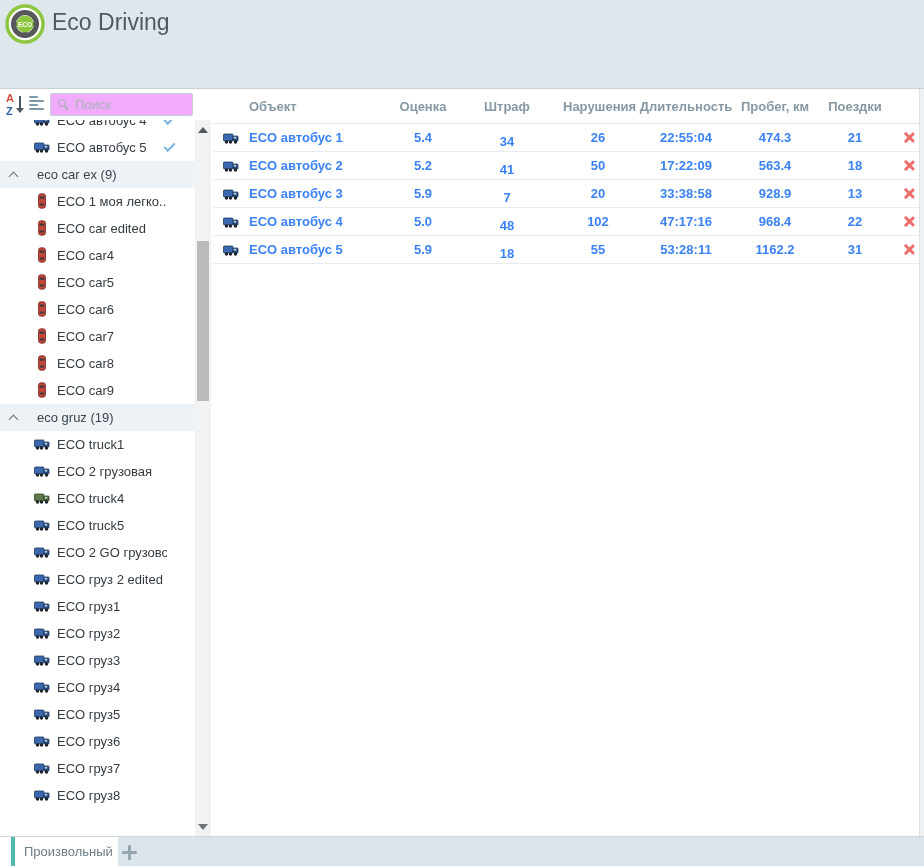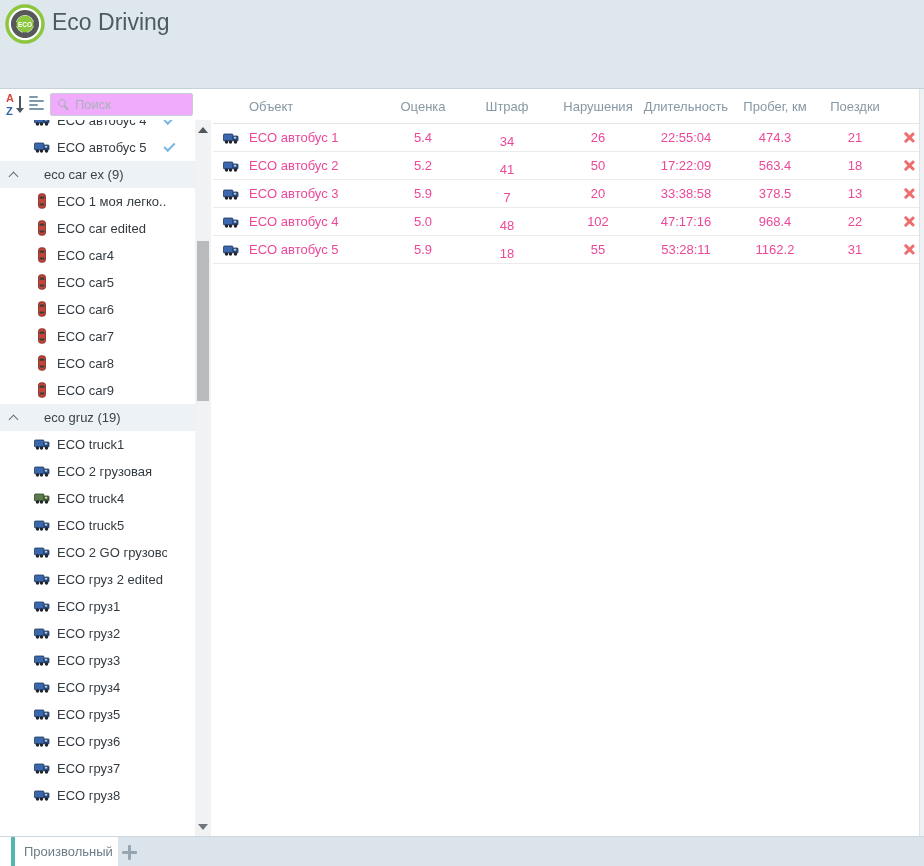--- a/index.html
+++ b/index.html
@@ -56,45 +56,45 @@
          border-radius:50%; }
   .mag::after { content:''; position:absolute; width:5px; height:1.5px; background:#a7b0b6;
                 transform:rotate(45deg); right:-4px; bottom:-2px; }
 
   .unit-list { position:absolute; left:0; top:31px; width:195px; height:717px; overflow:hidden; }
   .list-inner { margin-top:-13px; }
   .lrow { height:27px; display:flex; align-items:center; position:relative; font-size:13px; color:#333b41; }
   .lrow.group { background:#edf2f6; color:#39434b; }
   .chev { display:inline-block; width:7px; height:7px; border-left:1.5px solid #636f78;
           border-top:1.5px solid #636f78; transform:rotate(45deg); margin-left:10px; margin-top:3px; }
-  .glabel { margin-left:27px; }
+  .glabel { margin-left:20px; }
   .uicon { position:absolute; left:34px; top:5px; width:16px; height:16px; }
   .ulabel { margin-left:57px; white-space:nowrap; overflow:hidden; max-width:110px; }
   .check { position:absolute; right:20px; top:9px; width:11px; height:6px;
            border-left:2.4px solid #79b7e3; border-bottom:2.4px solid #79b7e3;
            transform:rotate(-45deg); }
 
   
   .sb-scroll { position:absolute; left:195px; top:31px; width:16px; height:717px; background:#f1f2f3; }
   .sb-btn { position:absolute; left:0; width:16px; height:16px; display:flex; align-items:center;
             justify-content:center; cursor:pointer; }
   .sb-up { top:2px; } .sb-down { bottom:2px; }
   .arrow-up { width:0; height:0; border-left:5px solid transparent; border-right:5px solid transparent;
               border-bottom:6px solid #50585e; }
   .arrow-down { width:0; height:0; border-left:5px solid transparent; border-right:5px solid transparent;
                 border-top:6px solid #6d757b; }
   .sb-thumb { position:absolute; left:2px; top:121px; width:12px; height:160px; background:#b9babb;
               cursor:pointer; }
 
   
-  .table-area { position:absolute; left:213px; top:0; width:711px; height:748px; background:#fff; }
+  .table-area { position:absolute; left:213px; top:0; width:711px; height:748px; background:#fff;font-weight:bold; }
   .trow { display:grid; grid-template-columns:36px 146px 56px 112px 70px 106px 72px 88px 20px;
           align-items:center; }
   .thead { height:35px; border-bottom:1px solid #e2e5e8; color:#8798a4; font-size:13px; }
-  .tbody-row { height:28px; border-bottom:1px solid #e9ebec; font-size:13px; color:#ec4899; }
+  .tbody-row { height:28px; border-bottom:1px solid #e9ebec; font-size:13px; color:#3b82f6; }
   .c { text-align:center; }
   .c-obj { text-align:left; }
   .c-icon { display:flex; justify-content:center; align-items:center; }
   .c-penalty { position:relative; top:4px; }
   .c-del { display:flex; justify-content:center; align-items:center; }
   .xmark { position:relative; width:13px; height:13px; display:inline-block; cursor:pointer; }
   .xmark::before,.xmark::after { content:''; position:absolute; left:5.5px; top:0; width:2.6px;
     height:13px; background:#ee6d6d; border-radius:1px; }
   .xmark::before { transform:rotate(45deg); } .xmark::after { transform:rotate(-45deg); }
   .table-scroll-strip { position:absolute; right:0; top:0; width:5px; height:748px;
@@ -500,21 +500,21 @@
                 <circle cx="3.5" cy="12" r="1.7" fill="#20242a"></circle>
                 <circle cx="7.5" cy="12" r="1.7" fill="#20242a"></circle>
                 <circle cx="12.5" cy="12" r="1.7" fill="#20242a"></circle>
               </svg>
             </div>
             <div class="c-obj">ECO автобус 3</div>
             <div class="c">5.9</div>
             <div class="c c-penalty">7</div>
             <div class="c">20</div>
             <div class="c">33:38:58</div>
-            <div class="c">378.5</div>
+            <div class="c">928.9</div>
             <div class="c">13</div>
             <div class="c-del">
               <span class="xmark"></span>
             </div>
           </div>
           <div class="trow tbody-row">
             <div class="c-icon">
               <svg viewBox="0 0 16 16" width="16" height="16">
                 <rect x="0.5" y="4" width="9.5" height="7" rx="1" fill="#3a67ad" stroke="#1e3a5f" stroke-width="0.8"></rect>
                 <rect x="10" y="6" width="5" height="5" rx="0.8" fill="#2c4a7c" stroke="#1e3a5f" stroke-width="0.8"></rect>

